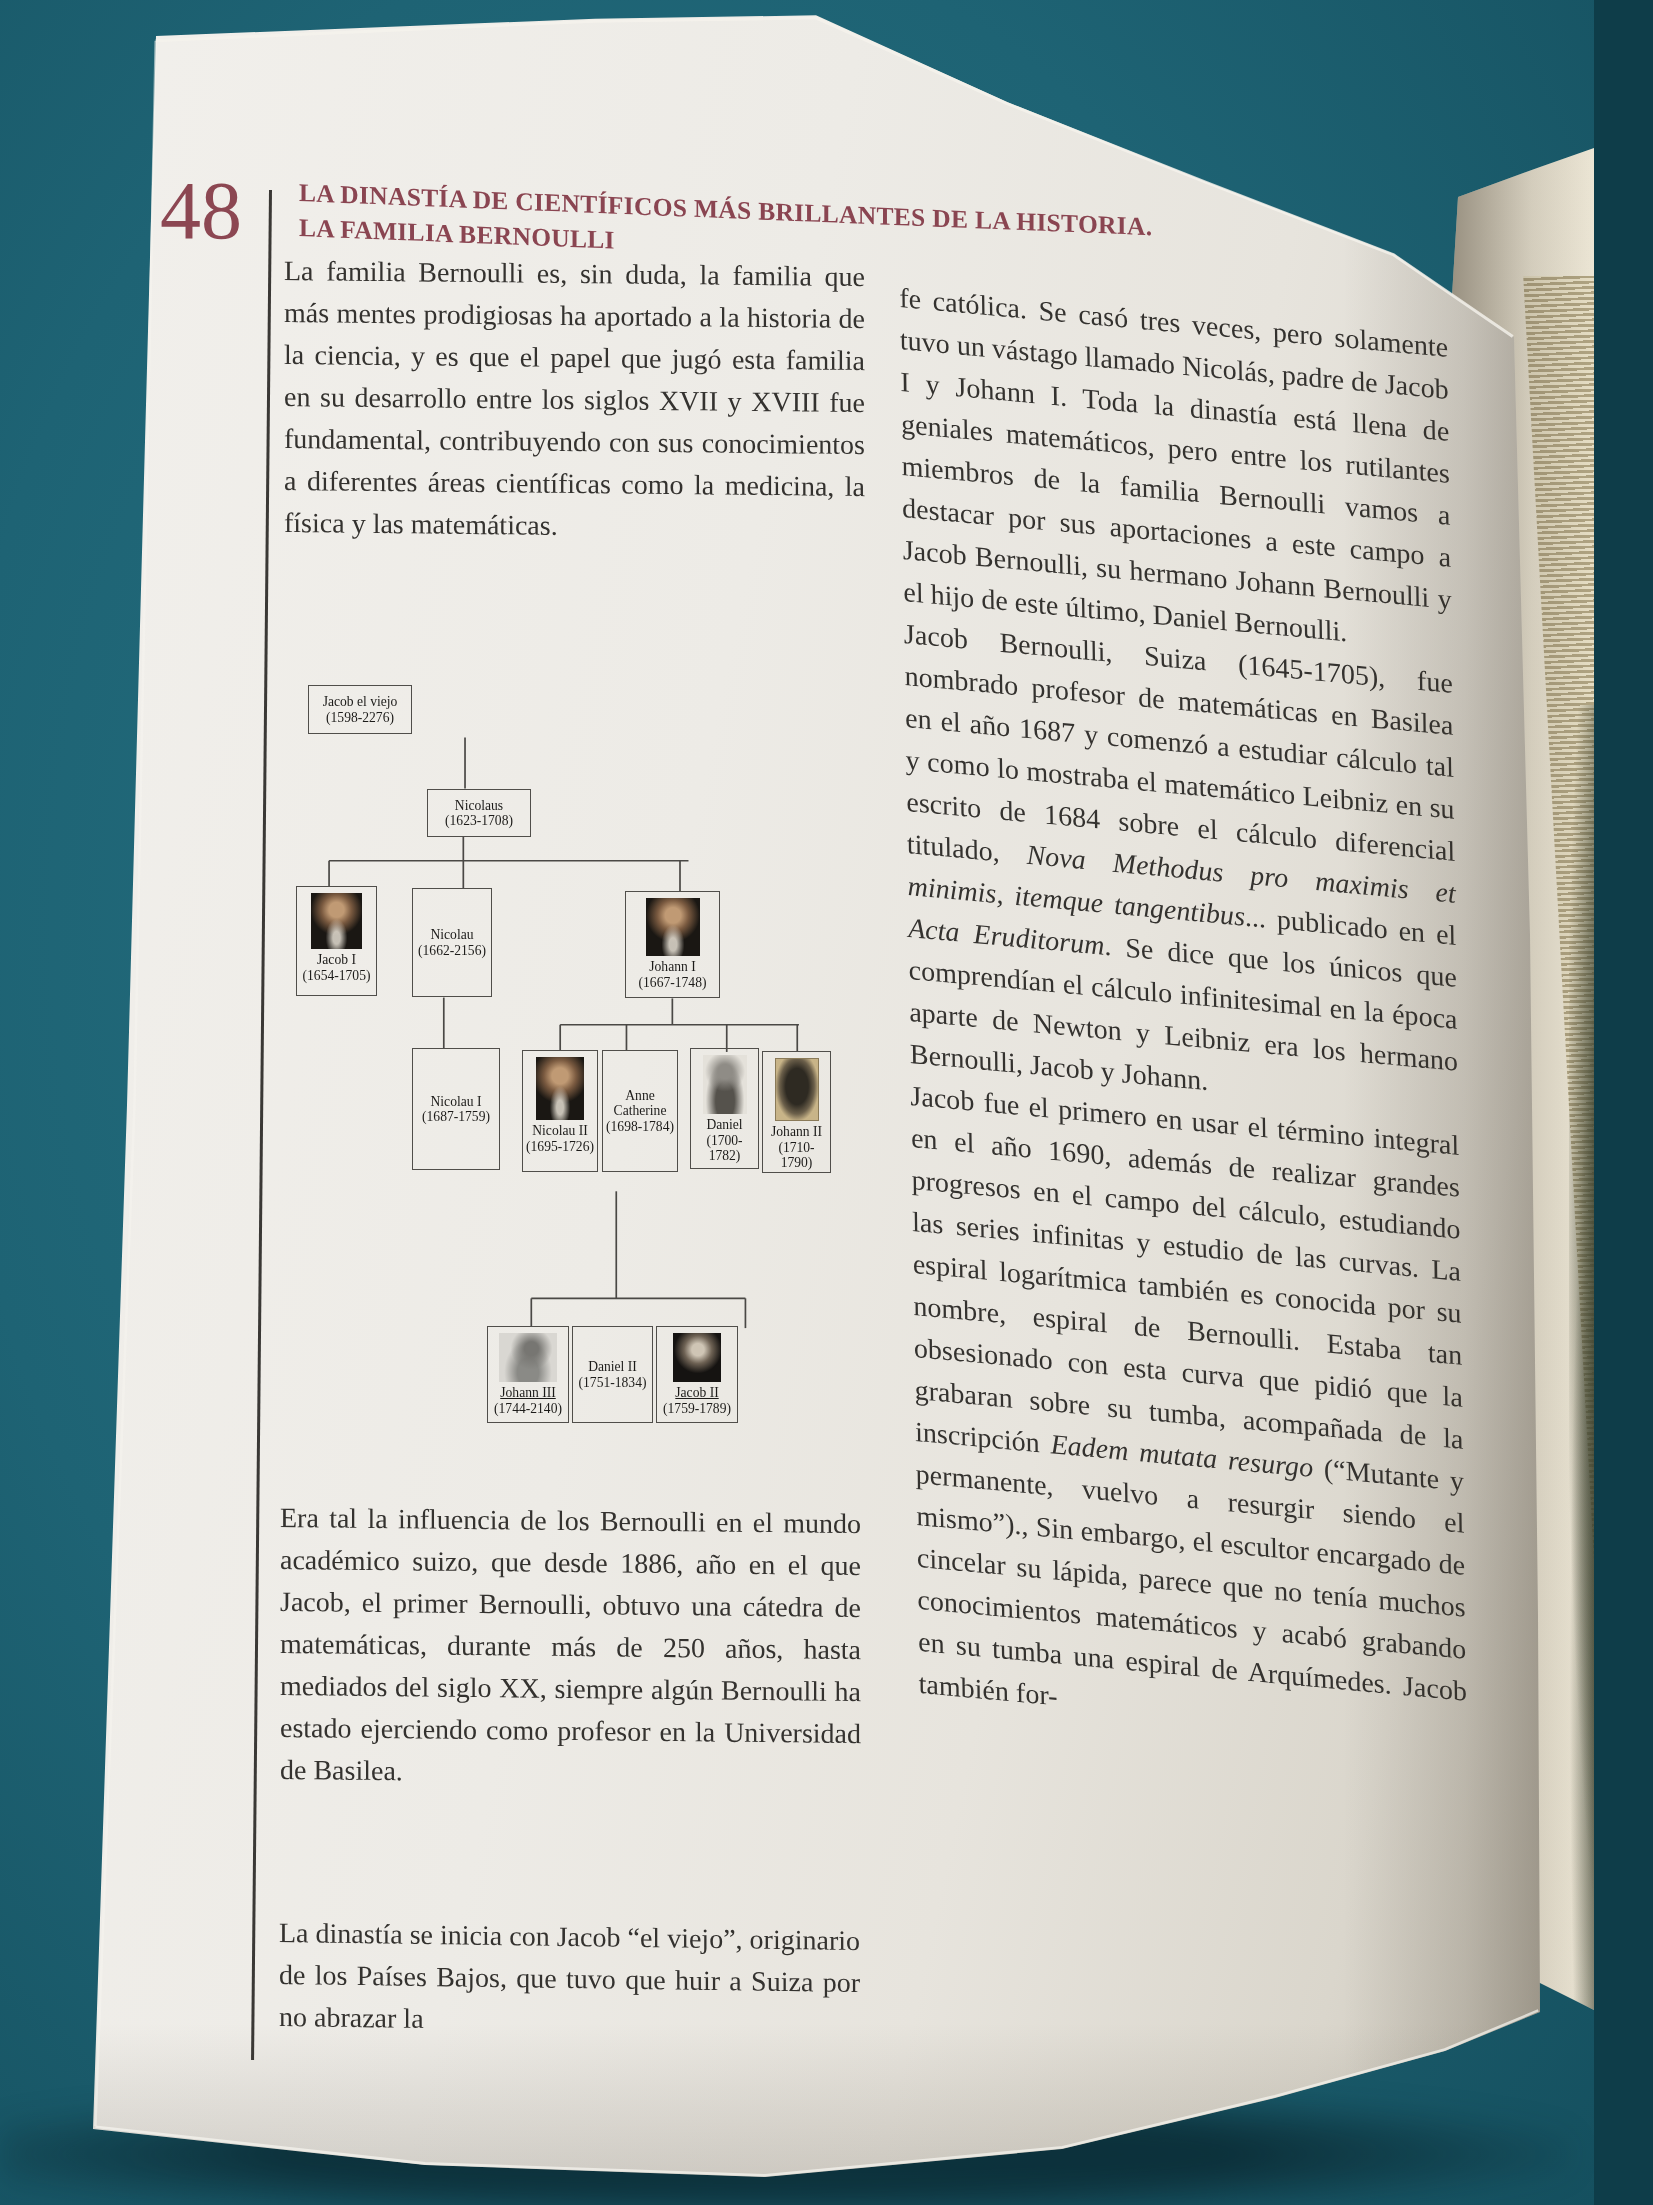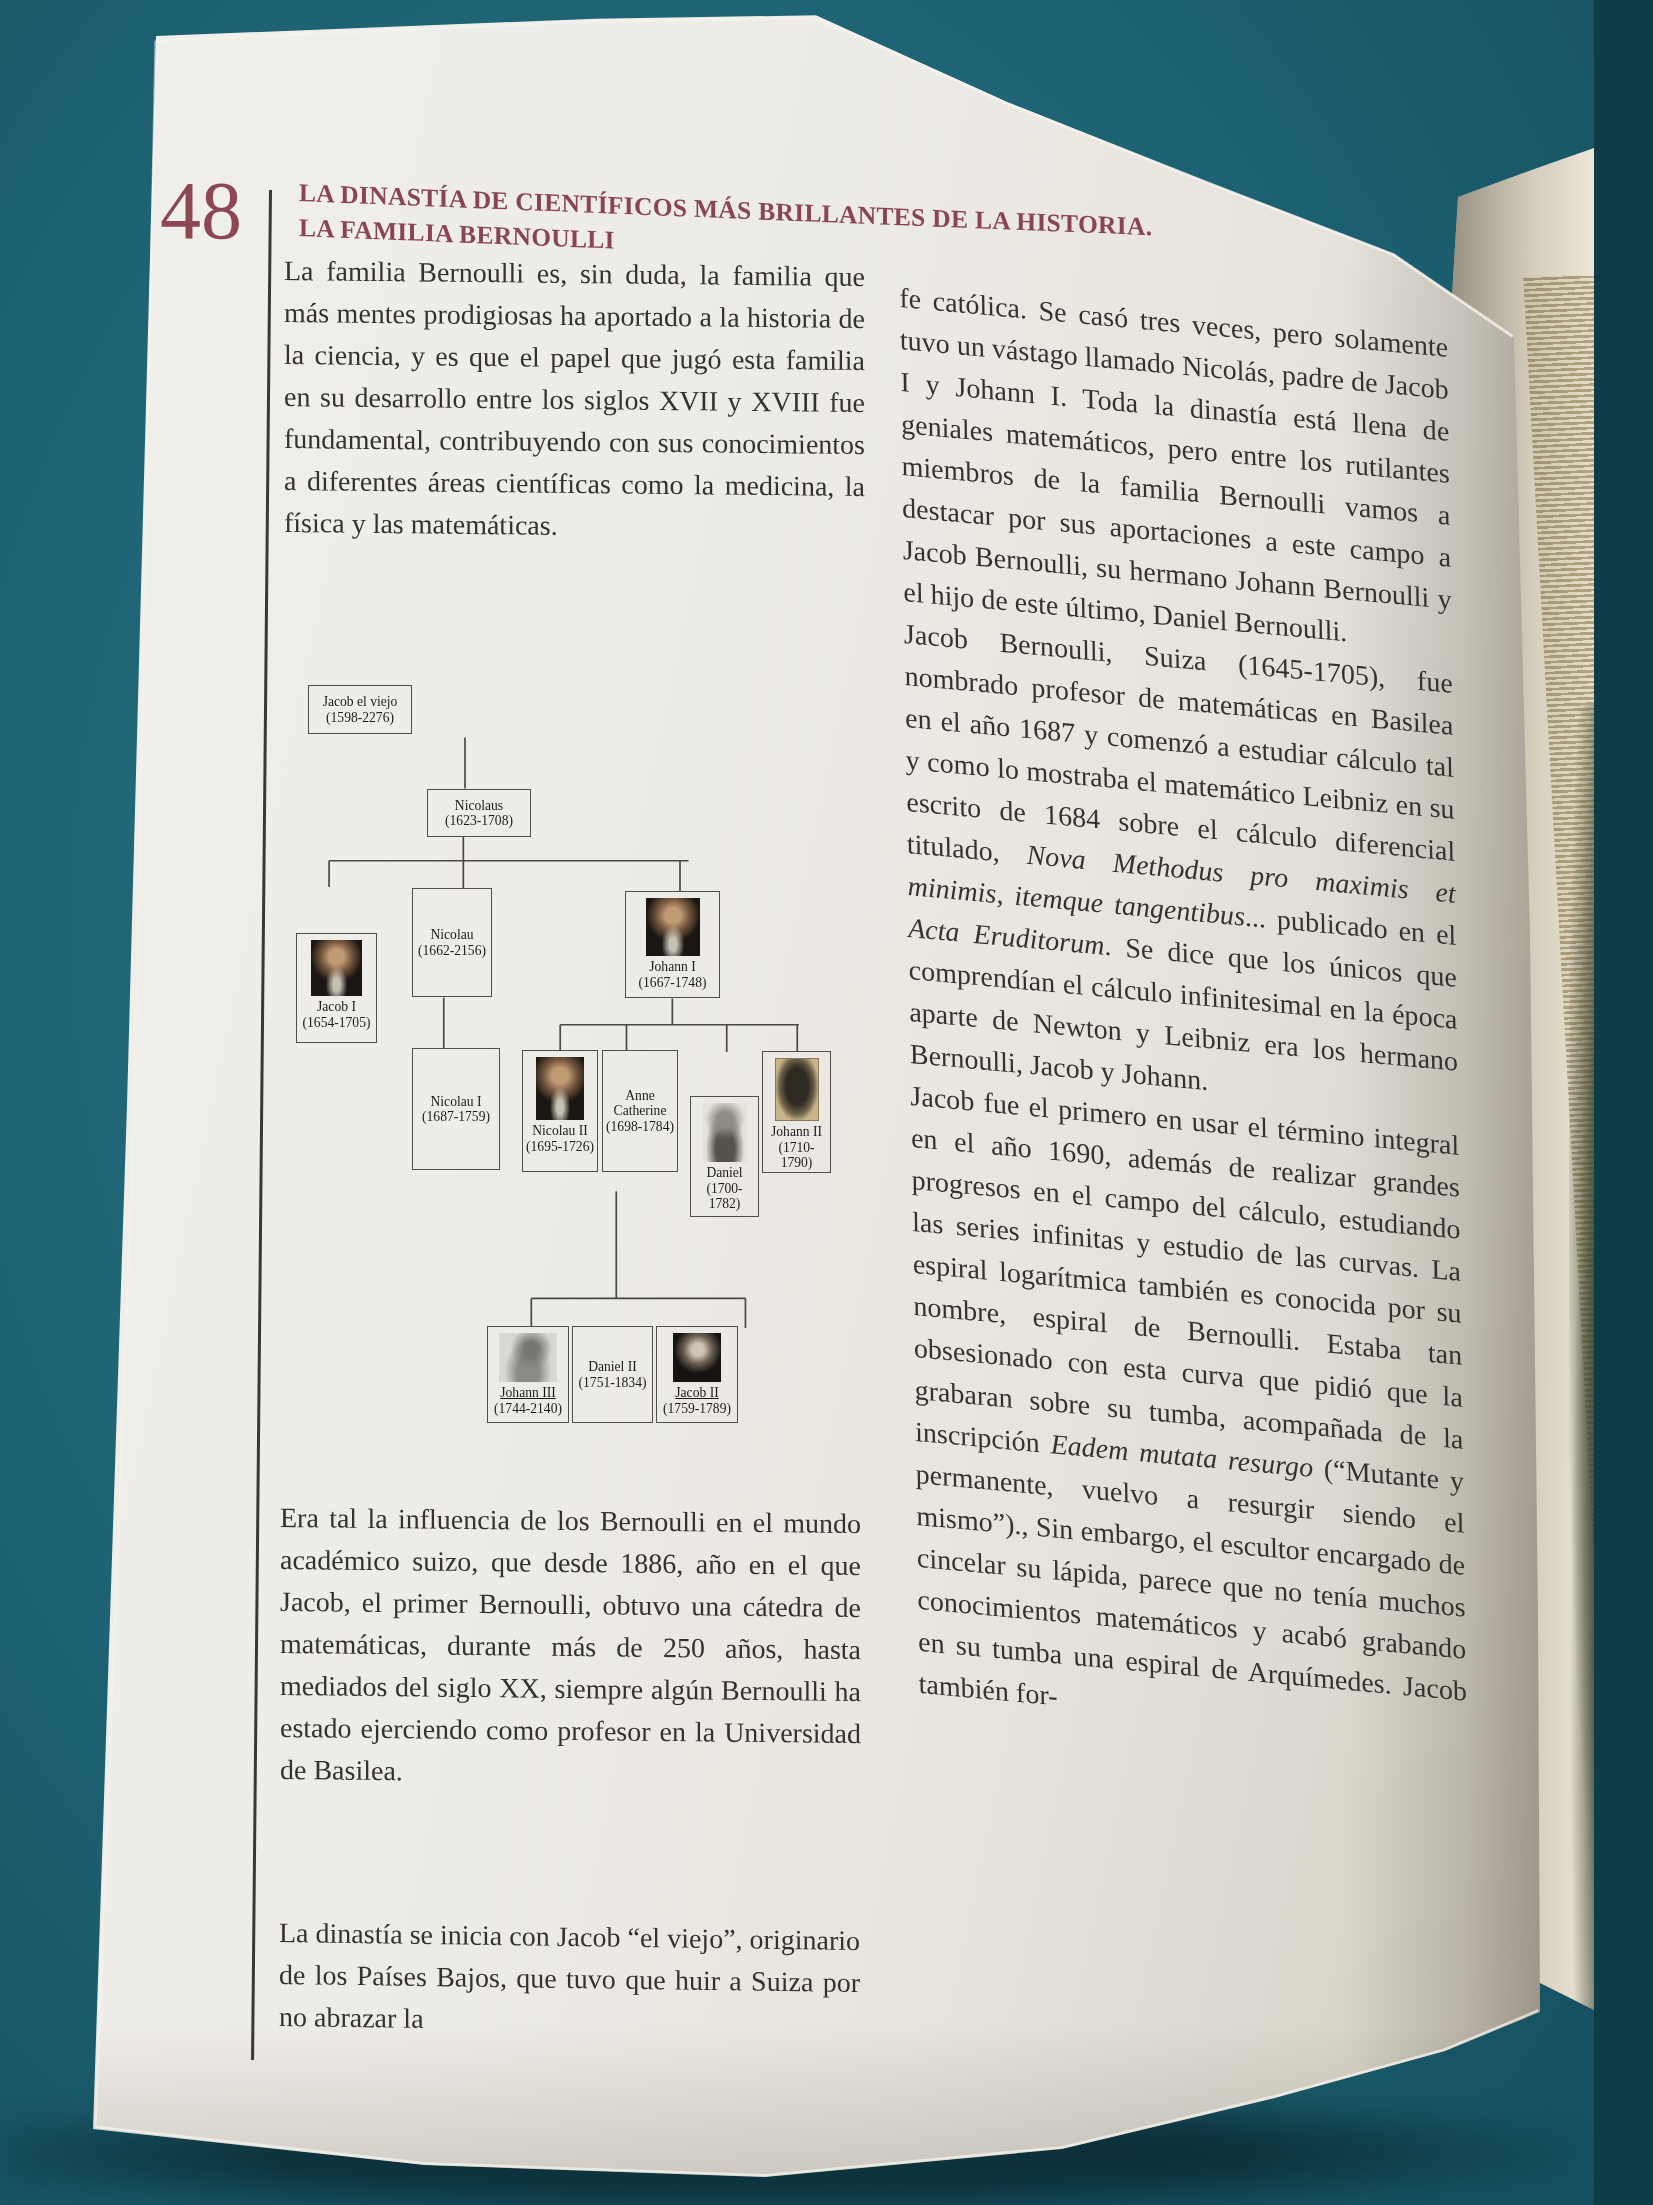--- a/index.html
+++ b/index.html
@@ -131,21 +131,21 @@
     </svg>
 
     <div class="tnode" style="left:308px;top:685px;width:104px;height:49px">
       <span class="tname">Jacob el viejo</span>
       <span class="tdates">(1598-2276)</span>
     </div>
     <div class="tnode" style="left:427px;top:789px;width:104px;height:48px">
       <span class="tname">Nicolaus</span>
       <span class="tdates">(1623-1708)</span>
     </div>
-    <div class="tnode has-portrait" style="left:296px;top:933px;width:81px;height:110px">
+    <div class="tnode has-portrait" style="left:296px;top:886px;width:81px;height:110px">
       <div class="tportrait port-dark" style="width:51px;height:56px"></div>
       <span class="tname">Jacob I</span>
       <span class="tdates">(1654-1705)</span>
     </div>
     <div class="tnode" style="left:412px;top:888px;width:80px;height:109px">
       <span class="tname">Nicolau</span>
       <span class="tdates">(1662-2156)</span>
     </div>
     <div class="tnode has-portrait" style="left:625px;top:891px;width:95px;height:107px">
       <div class="tportrait port-dark" style="width:54px;height:58px"></div>
@@ -158,21 +158,21 @@
     </div>
     <div class="tnode has-portrait" style="left:522px;top:1050px;width:76px;height:122px">
       <div class="tportrait port-dark" style="width:48px;height:63px"></div>
       <span class="tname">Nicolau II</span>
       <span class="tdates">(1695-1726)</span>
     </div>
     <div class="tnode" style="left:602px;top:1050px;width:76px;height:122px">
       <span class="tname">Anne Catherine</span>
       <span class="tdates">(1698-1784)</span>
     </div>
-    <div class="tnode has-portrait" style="left:690px;top:1096px;width:69px;height:121px">
+    <div class="tnode has-portrait" style="left:690px;top:1048px;width:69px;height:121px">
       <div class="tportrait port-light" style="width:44px;height:59px"></div>
       <span class="tname">Daniel</span>
       <span class="tdates">(1700-1782)</span>
     </div>
     <div class="tnode has-portrait" style="left:762px;top:1051px;width:69px;height:122px">
       <div class="tportrait port-sepia" style="width:42px;height:61px"></div>
       <span class="tname">Johann II</span>
       <span class="tdates">(1710-1790)</span>
     </div>
     <div class="tnode has-portrait" style="left:487px;top:1326px;width:82px;height:97px">

